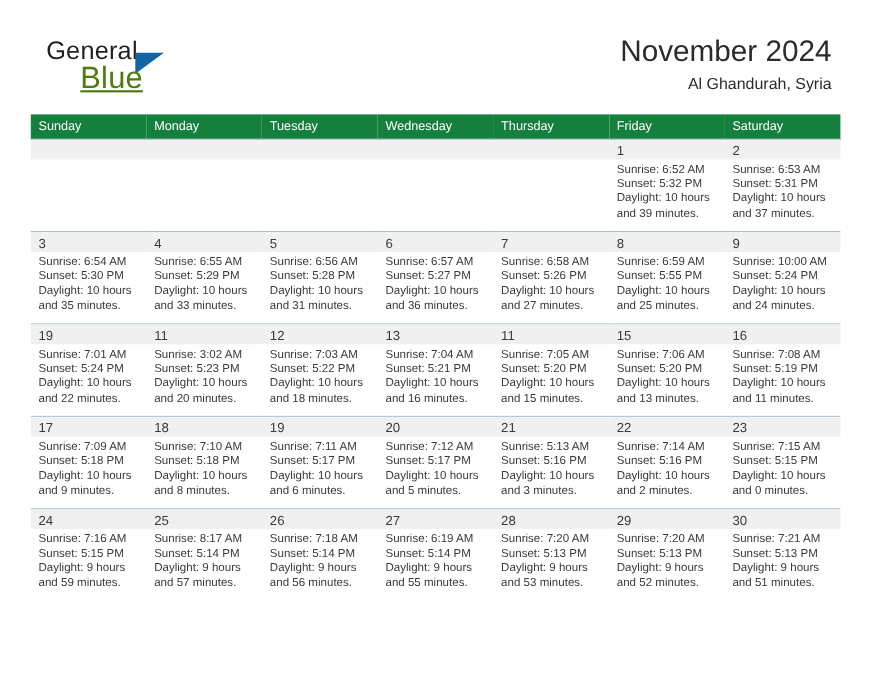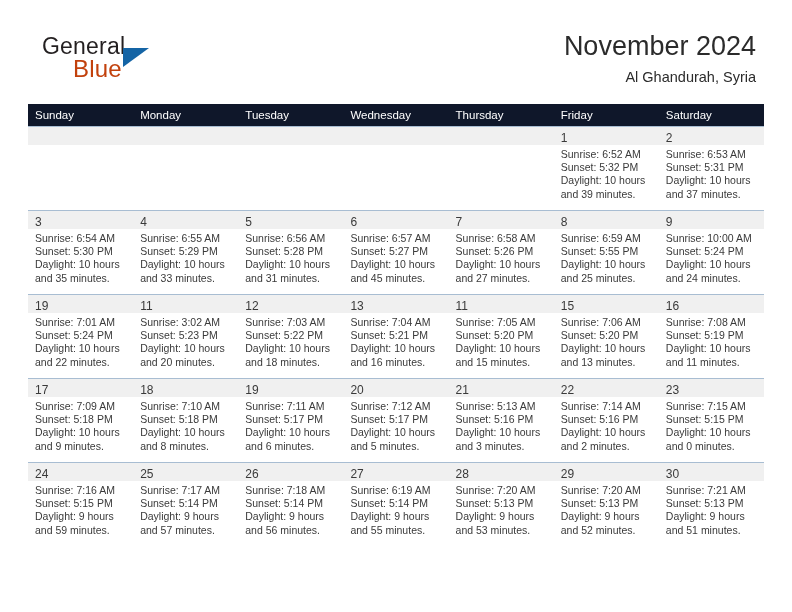--- a/index.html
+++ b/index.html
@@ -42,24 +42,25 @@
     top: 0;
     font-size: 23px;
     letter-spacing: 0.2px;
     color: #231f20;
     font-family: "Liberation Sans", sans-serif;
   }
   .brand-blue {
     position: absolute;
     left: 31px;
     top: 22px;
-    font-size: 24px;
+    font-size: 28px;
     letter-spacing: 0.2px;
-    color: #c2410c;
+    color: #4d7c0f;
     font-family: "Liberation Sans", sans-serif;
+    text-decoration: underline;
   }
   .brand-triangle {
     position: absolute;
     left: 81px;
     top: 15px;
     width: 0;
     height: 0;
     border-left: 26px solid #1464a5;
     border-bottom: 19px solid transparent;
   }
@@ -88,21 +89,21 @@
   
   .calendar {
     position: absolute;
     left: 28px;
     top: 104px;
     width: 736px;
     border-collapse: collapse;
     table-layout: fixed;
   }
   .calendar th {
-    background: #0f172a;
+    background: #15803d;
     color: #ffffff;
     font-size: 11.5px;
     font-weight: normal;
     text-align: left;
     padding: 5px 0 5px 7px;
     height: 11px;
     border: none;
   }
   .calendar td {
     width: 105.14px;
@@ -260,21 +261,21 @@
               </div>
             </div>
           </td>
           <td>
             <div class="cell-inner">
               <div class="date-band"><span class="date-num">6</span></div>
               <div class="cell-body">
                 <div>Sunrise: 6:57 AM</div>
                 <div>Sunset: 5:27 PM</div>
                 <div>Daylight: 10 hours</div>
-                <div>and 45 minutes.</div>
+                <div>and 36 minutes.</div>
               </div>
             </div>
           </td>
           <td>
             <div class="cell-inner">
               <div class="date-band"><span class="date-num">7</span></div>
               <div class="cell-body">
                 <div>Sunrise: 6:58 AM</div>
                 <div>Sunset: 5:26 PM</div>
                 <div>Daylight: 10 hours</div>
@@ -472,21 +473,21 @@
                 <div>Sunset: 5:15 PM</div>
                 <div>Daylight: 9 hours</div>
                 <div>and 59 minutes.</div>
               </div>
             </div>
           </td>
           <td>
             <div class="cell-inner">
               <div class="date-band"><span class="date-num">25</span></div>
               <div class="cell-body">
-                <div>Sunrise: 7:17 AM</div>
+                <div>Sunrise: 8:17 AM</div>
                 <div>Sunset: 5:14 PM</div>
                 <div>Daylight: 9 hours</div>
                 <div>and 57 minutes.</div>
               </div>
             </div>
           </td>
           <td>
             <div class="cell-inner">
               <div class="date-band"><span class="date-num">26</span></div>
               <div class="cell-body">

